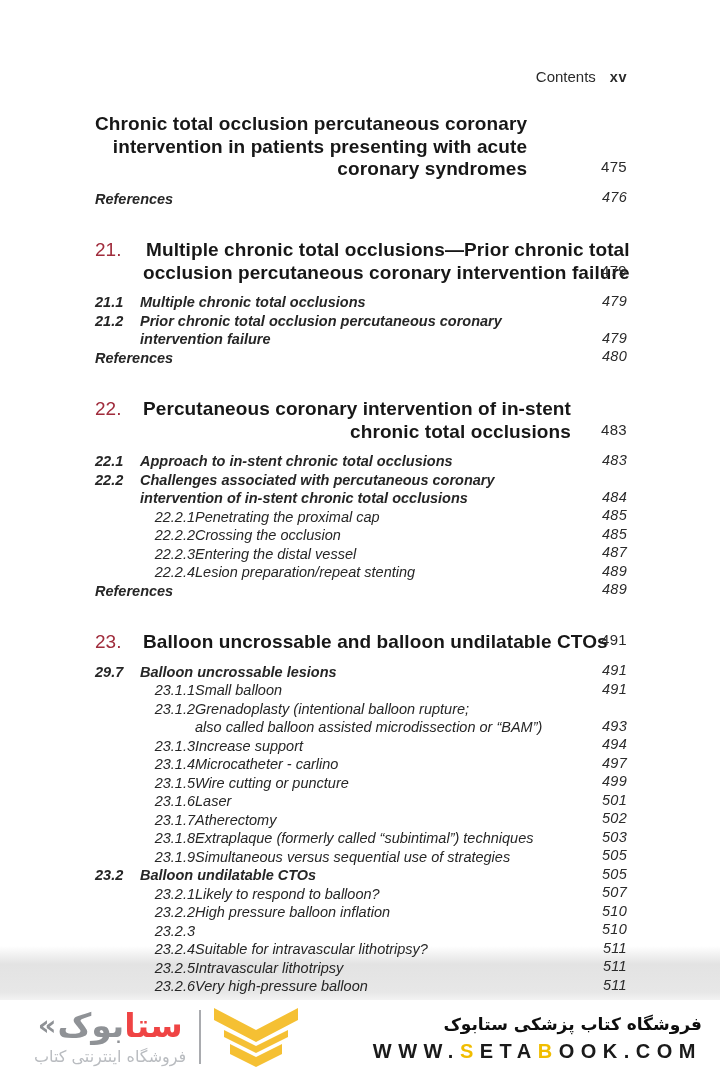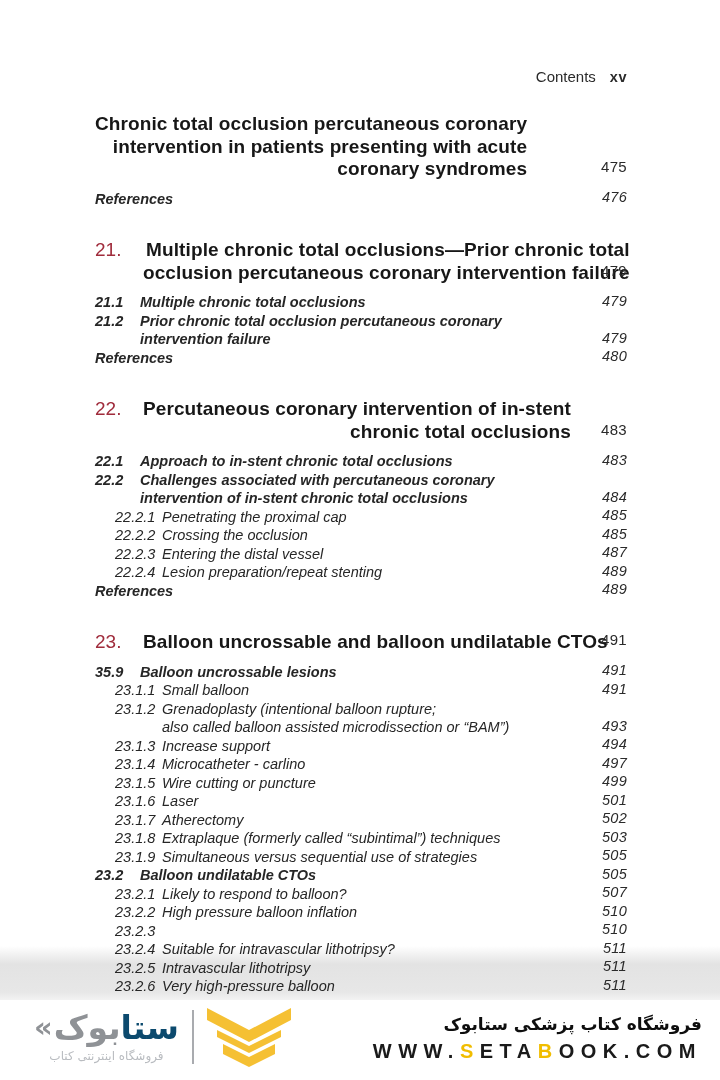--- a/index.html
+++ b/index.html
@@ -35,41 +35,41 @@
   .ch-page{
     position:absolute;right:0;bottom:2px;font-weight:400;font-size:15px;
     color:#2a2a2a;letter-spacing:0.3px;
   }
   .entries{display:block;font-style:italic;}
   .entry{
     position:relative;display:flex;font-size:14.5px;line-height:18.5px;
     color:#262626;padding-right:40px;
   }
   .e-num{flex:none;width:45px;font-weight:700;}
-  .entry.lv2 .e-num{margin-left:20px;width:47px;font-weight:400;}
+  .entry.lv2 .e-num{margin-left:53px;width:47px;font-weight:400;text-align:right;}
   .entry.lv1 .e-label{font-weight:700;}
   .entry.refs .e-label{font-weight:700;}
   .e-label{white-space:pre;}
   .e-page{position:absolute;right:0;bottom:1.5px;font-weight:400;color:#2a2a2a;letter-spacing:0.3px;}
   
   .footer{
     height:80px;background:#ffffff;display:flex;align-items:center;
     justify-content:space-between;padding:0 12px 6px 34px;
   }
   .brand{display:flex;align-items:center;}
   .wordmark-wrap{display:flex;flex-direction:column;align-items:center;}
   .wordmark{
     font-family:"DejaVu Sans", sans-serif;font-size:33px;font-weight:700;
     line-height:1;display:flex;align-items:center;
   }
   .wm-guillemet{color:var(--logo-gray);font-size:29px;margin-right:1px;font-weight:700;}
   .wm-gray{color:var(--logo-gray);}
-  .wm-yellow{color:#0c4a6e;}
+  .wm-yellow{color:#ef4444;}
   .tagline{
-    font-family:"DejaVu Sans", sans-serif;font-size:12px;color:#b9bcc0;margin-top:5px;
+    font-family:"DejaVu Sans", sans-serif;font-size:16px;color:#b9bcc0;margin-top:5px;
   }
   .divider{width:2px;height:54px;background:#a9abaf;margin:0 11px 0 13px;flex:none;}
   .emblem{flex:none;display:block;}
   .site{display:flex;flex-direction:column;align-items:flex-end;padding-right:6px;margin-left:24px;}
   .site-fa{
     font-family:"DejaVu Sans", sans-serif;direction:rtl;font-size:17px;
     font-weight:700;color:#0e0e0e;line-height:1.3;
   }
   .site-url{margin-top:6px;font-size:20px;font-weight:700;letter-spacing:6.5px;color:#1a1a1a;line-height:1;}
   .site-url .seg-y{color:var(--url-yellow);}
@@ -183,21 +183,21 @@
   </section>
 
   <section class="chapter">
     <div class="ch-head">
       <span class="ch-num">23.</span>
       <span class="ch-title">Balloon uncrossable and balloon undilatable CTOs</span>
       <span class="ch-page">491</span>
     </div>
     <div class="entries">
   <div class="entry lv1">
-    <span class="e-num">35.9</span>
+    <span class="e-num">29.7</span>
     <span class="e-label">Balloon uncrossable lesions</span>
     <span class="e-page">491</span>
   </div>
 
   <div class="entry lv2">
     <span class="e-num">23.1.1</span>
     <span class="e-label">Small balloon</span>
     <span class="e-page">491</span>
   </div>
 

